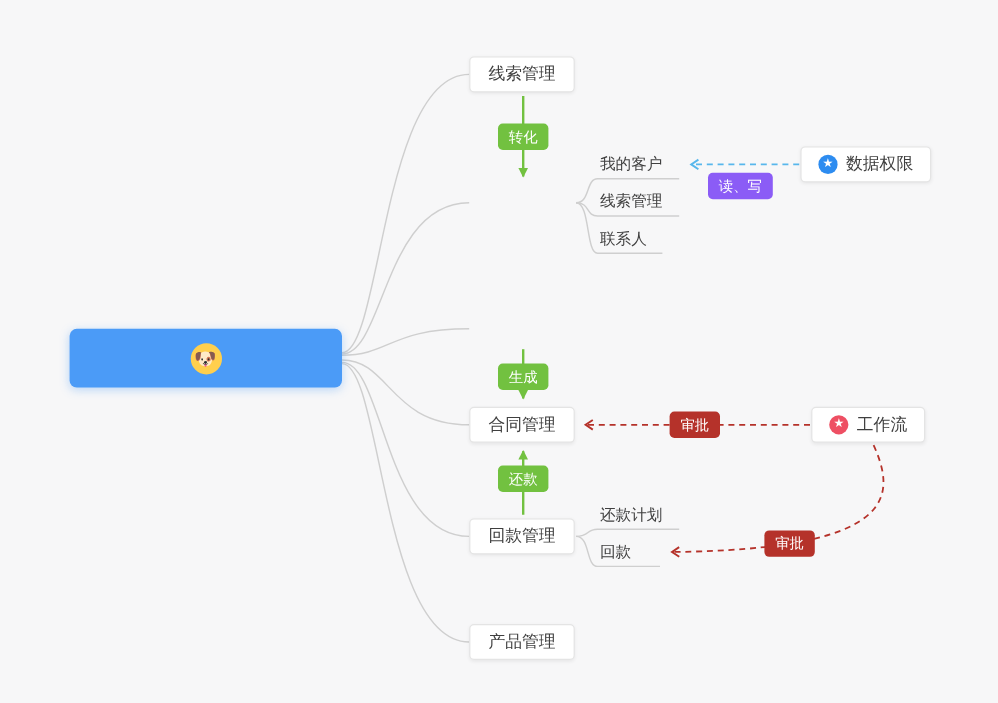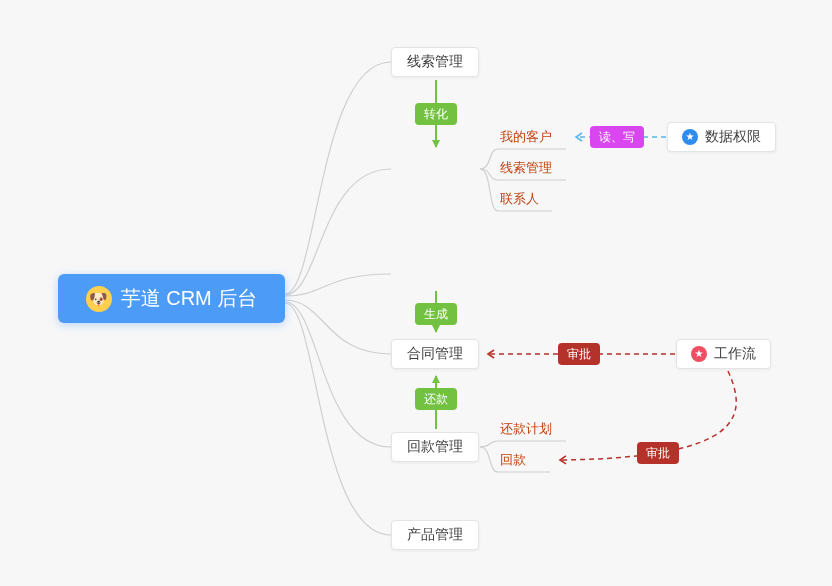--- a/index.html
+++ b/index.html
@@ -29,30 +29,30 @@
 
   .root-node { left:58px; top:274px; width:227px; height:49px; background:#4b9bf7; border:none;
                border-radius:6px; color:#fff; font-size:20px; gap:9px;
                box-shadow:0 2px 8px rgba(75,155,247,.35); }
   .root-icon { width:26px; height:26px; border-radius:50%; background:#ffcf4d; font-size:15px;
                display:flex; align-items:center; justify-content:center; flex:0 0 auto; }
 
   .badge { position:absolute; z-index:3; transform:translateX(-50%); color:#fff; font-size:12px;
            line-height:1; padding:5px 9px; border-radius:4px; white-space:nowrap; }
   .badge.green { background:#72c140; }
-  .badge.blue  { background:#d946ef; }
+  .badge.blue  { background:#8b5cf6;margin-top:18px; }
   .badge.red   { background:#b5322a; }
   #badge-convert             { left:436px; top:103px; }
   #badge-generate            { left:436px; top:303px;font-family:Liberation Serif, serif; }
   #badge-repay               { left:436px; top:388px; }
   #badge-read-write          { left:617px; top:126px; }
   #badge-approve-contract    { left:579px; top:343px; }
   #badge-approve-receivable  { left:658px; top:442px; }
 
-  .child-label { position:absolute; z-index:2; left:500px; font-size:13px; color:#c2410c; white-space:nowrap; }
+  .child-label { position:absolute; z-index:2; left:500px; font-size:13px; color:#404040; white-space:nowrap; }
   #child-my-customer     { top:128px; }
   #child-public-customer { top:159px; }
   #child-contact         { top:190px; }
   #child-repayment-plan  { top:420px; }
   #child-repayment       { top:451px; }
 </style>
 </head>
 <body>
 
 <div class="stage">
@@ -93,21 +93,20 @@
       <path d="M 436 429 L 436 376" marker-end="url(#tri-green)"></path>
     </g>
 
     <path d="M 666 137 L 576 137" stroke="#58b7ec" stroke-width="1.5" stroke-dasharray="5 4" fill="none" marker-end="url(#chev-blue)"></path>
     <path d="M 675 354 L 488 354" stroke="#b5322a" stroke-width="1.5" stroke-dasharray="5 4" fill="none" marker-end="url(#chev-red)"></path>
     <path d="M 728 371 C 748 415 745 458 560 460" stroke="#b5322a" stroke-width="1.5" stroke-dasharray="5 4" fill="none" marker-end="url(#chev-red)"></path>
   </svg>
 
   <div class="node root-node">
     <span class="root-icon">🐶</span>
-    <span>芋道 CRM 后台</span>
   </div>
 
   <div class="node module" id="node-clue">
     <span>线索管理</span>
   </div>
   <div class="node module" id="node-contract">
     <span>合同管理</span>
   </div>
   <div class="node module" id="node-receivable">
     <span>回款管理</span>

